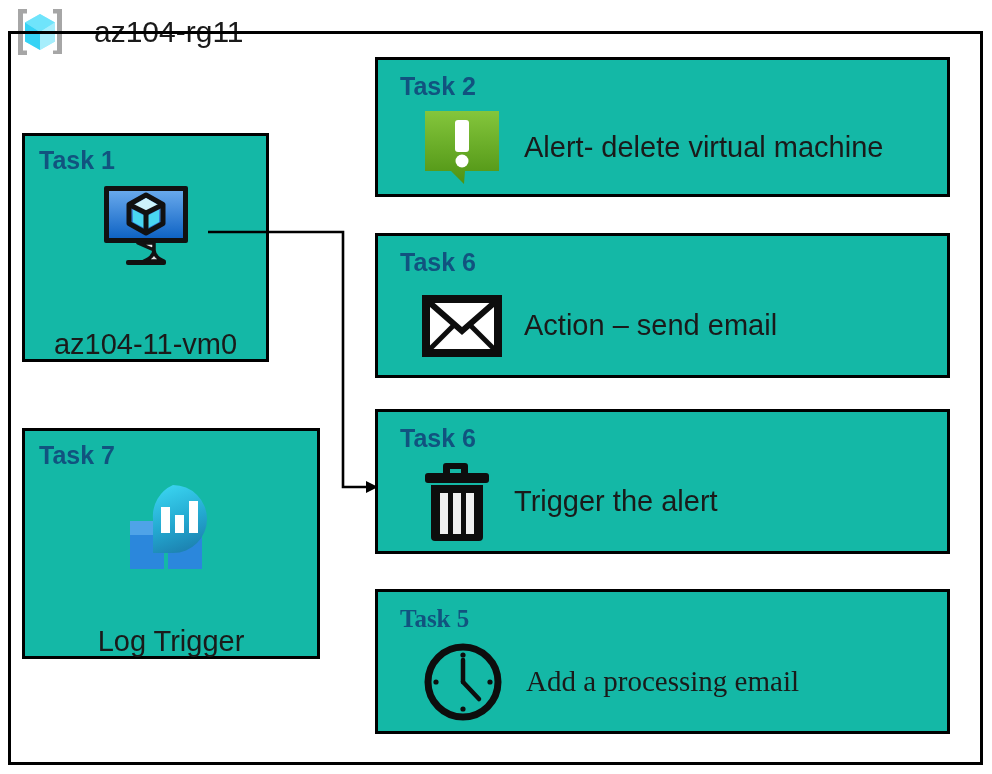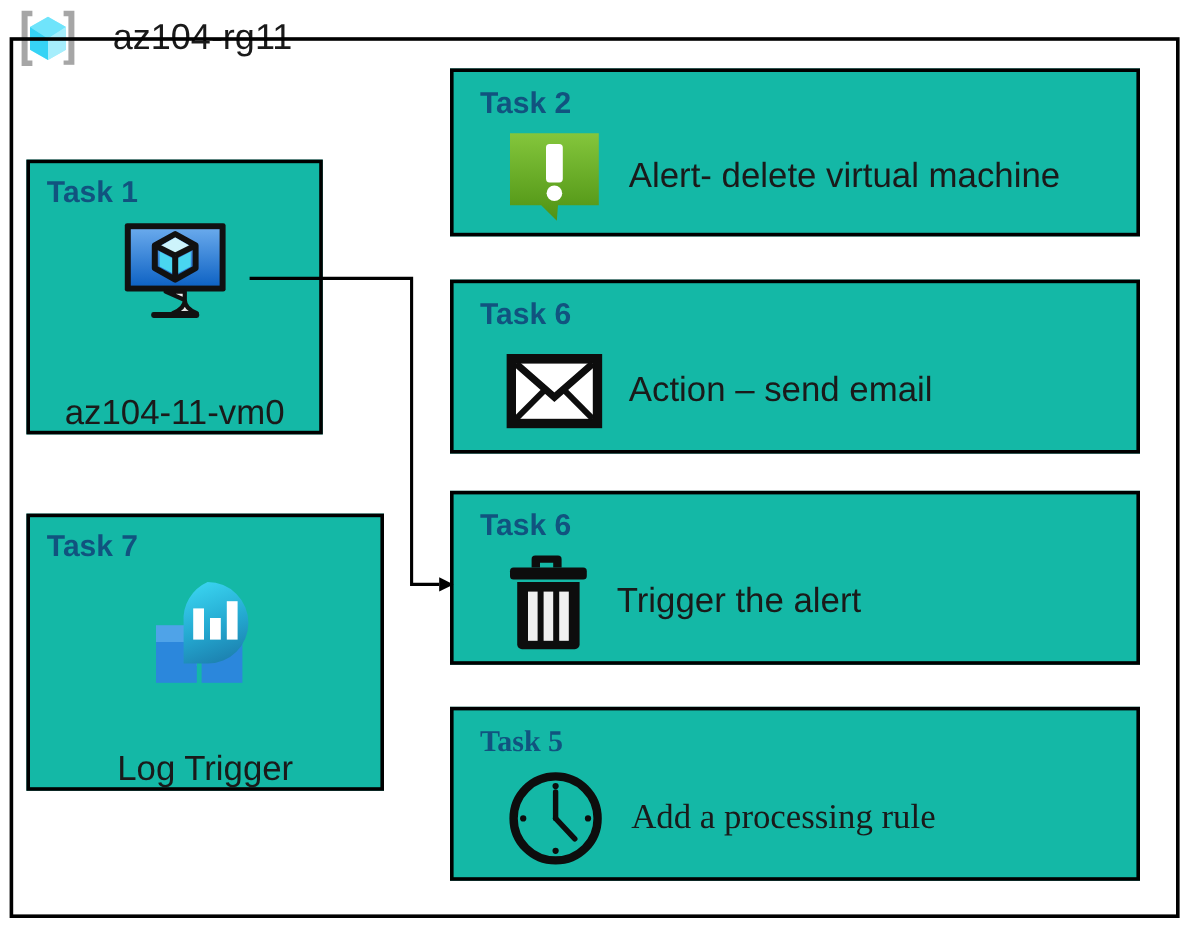--- a/index.html
+++ b/index.html
@@ -283,20 +283,20 @@
       <svg viewBox="0 0 82 82" width="82" height="82">
         <circle cx="41" cy="41" r="35" fill="none" stroke="#0d0d0d" stroke-width="7"></circle>
         <circle cx="41" cy="14" r="2.6" fill="#0d0d0d"></circle>
         <circle cx="41" cy="68" r="2.6" fill="#0d0d0d"></circle>
         <circle cx="14" cy="41" r="2.6" fill="#0d0d0d"></circle>
         <circle cx="68" cy="41" r="2.6" fill="#0d0d0d"></circle>
         <line x1="41" y1="41" x2="41" y2="19" stroke="#0d0d0d" stroke-width="4.5" stroke-linecap="round"></line>
         <line x1="41" y1="41" x2="57" y2="58" stroke="#0d0d0d" stroke-width="4.5" stroke-linecap="round"></line>
       </svg>
     </div>
-    <div class="task-label">Add a processing rule</div>
+    <div class="task-label">Add a processing email</div>
   </div>
 </div>
 
 <svg id="connector-layer">
   <polyline points="208,232 343,232 343,487 366,487" fill="none" stroke="#000000" stroke-width="2.6"></polyline>
   <polygon points="366,481 378,487 366,493" fill="#000000"></polygon>
 </svg>
 
 </body></html>

